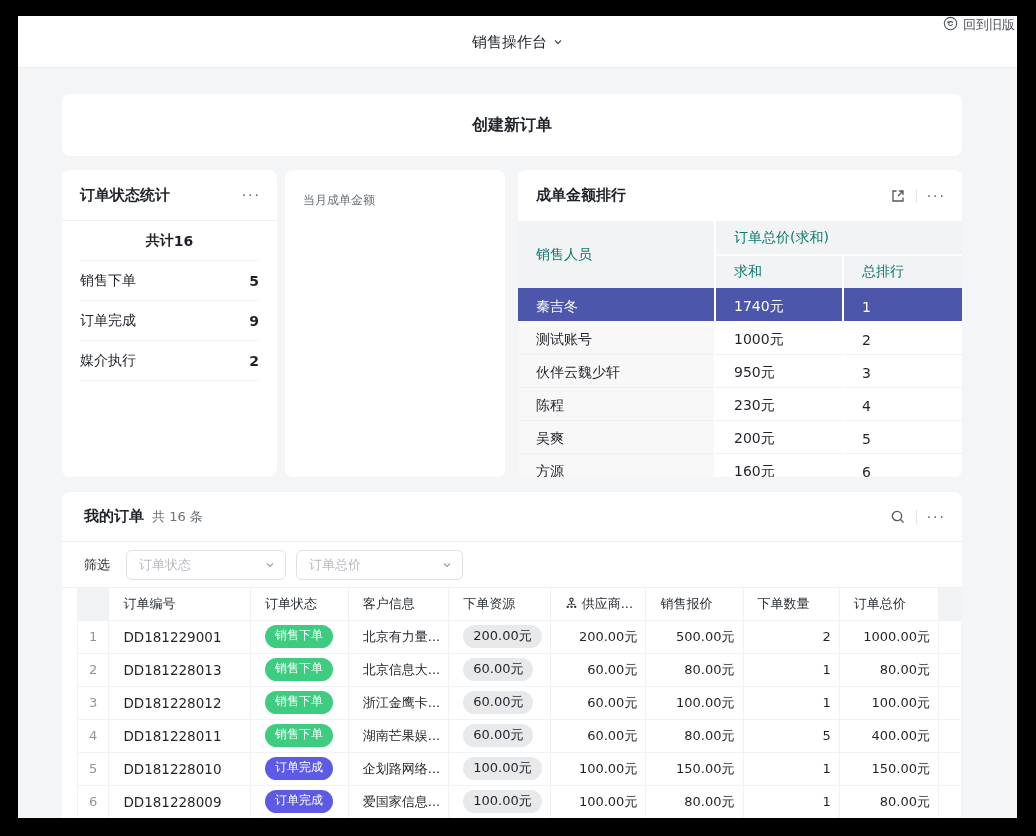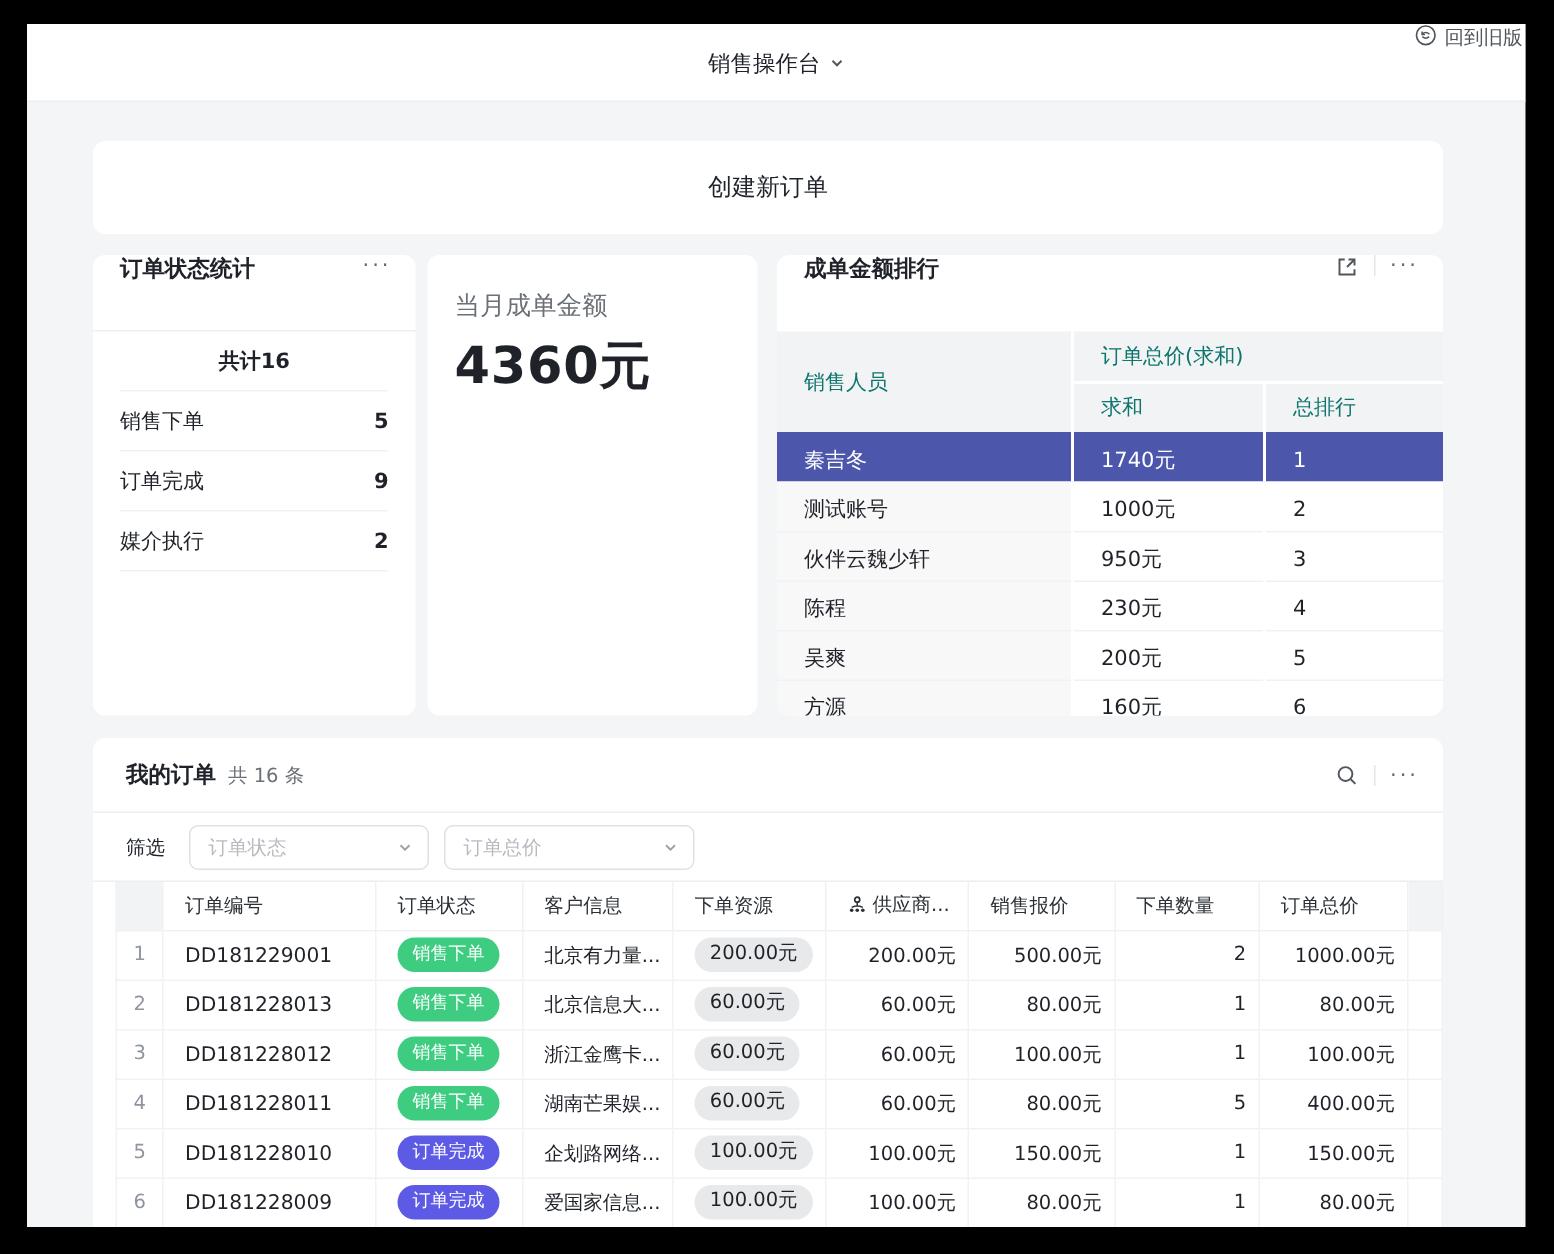--- a/index.html
+++ b/index.html
@@ -9,38 +9,38 @@
   .app { position:absolute; left:18px; top:16px; width:999px; height:802px; background:#f4f5f7; overflow:hidden; }
 
   
   .topbar { position:relative; height:52px; background:#fff; border-bottom:1px solid #ebedf0; overflow:hidden; }
   .topbar-title { position:absolute; left:0; right:0; top:0; height:52px; display:flex; align-items:center; justify-content:center; gap:6px; font-size:15px; font-weight:500; cursor:pointer; }
   .topbar-back { position:absolute; right:2px; top:0; height:52px; display:flex; gap:5px; font-size:13px; color:#51565d; white-space:nowrap; cursor:pointer; }
 
   .main { position:absolute; left:0; top:52px; width:999px; height:750px; overflow:hidden; }
 
   .card { position:absolute; background:#fff; border-radius:8px; overflow:hidden; }
-  .create-card { left:44px; top:26px; width:900px; height:62px; display:flex; align-items:center; justify-content:center; font-size:16px; font-weight:400; cursor:pointer; }
-
-  .card-head { display:flex; height:51px; padding:0 16px 0 18px; }
+  .create-card { left:44px; top:26px; width:900px; height:62px; display:flex; align-items:center; justify-content:center; font-size:16px; font-weight:700; cursor:pointer; }
+
+  .card-head { display:flex; align-items:center; height:51px; padding:0 16px 0 18px; }
   .card-title { font-size:15px; font-weight:700; }
   .head-spacer { flex:1; }
   .dots { color:#646a73; font-size:14px; letter-spacing:2px; cursor:pointer; line-height:1; }
   .vsep { width:1px; height:14px; background:#e3e5e8; margin:0 10px; }
 
   
   .status-card { left:44px; top:102px; width:215px; height:307px; }
   .status-card .card-head { border-bottom:1px solid #eceef0; }
   .status-row { display:flex; align-items:center; justify-content:space-between; height:40px; margin:0 18px; border-bottom:1px solid #eff1f3; font-size:14px; }
   .status-row .sv { font-weight:600; }
   .status-row.total { font-weight:700; font-size:14px;justify-content:center; }
 
   
   .amount-card { left:267px; top:102px; width:220px; height:307px; padding:22px 18px; }
-  .amount-label { font-size:17px; color:#6b7177; }
+  .amount-label { font-size:12px; color:#6b7177; }
   .amount-value { font-size:34px; font-weight:700; margin-top:6px; letter-spacing:.5px; }
 
   
   .ranking-card { left:500px; top:102px; width:444px; height:307px; }
   .rank-table { width:100%; border-collapse:collapse; table-layout:fixed; font-size:14px; }
   .rank-table th { background:#f2f3f5; font-weight:400; color:#0f766e; text-align:left; padding:0 0 0 18px; border-right:2px solid #fff; }
   .rank-table th:last-child { border-right:none; }
   .rank-table tr.h1 th { height:34px; }
   .rank-table tr.h2 th { height:33px; border-top:2px solid #fff; }
   .rank-table td { height:33px; padding:5px 0 0 18px; border-bottom:1px solid #eff1f3; border-right:2px solid #fff; background:#fff; }
@@ -121,21 +121,20 @@
         <span class="sv">9</span>
       </div>
       <div class="status-row">
         <span>媒介执行</span>
         <span class="sv">2</span>
       </div>
     </div>
 
     <div class="card amount-card">
       <div class="amount-label">当月成单金额</div>
-      <div class="amount-value">4360元</div>
     </div>
 
     <div class="card ranking-card">
       <div class="card-head">
         <span class="card-title">成单金额排行</span>
         <span class="head-spacer"></span>
         <span class="icon">
           <svg width="16" height="16" viewBox="0 0 16 16">
               <path d="M13 9.5 V13 H3 V3 H6.5" fill="none" stroke="#51565d" stroke-width="1.3"></path>
               <path d="M9 3 H13 V7 M13 3 L8 8" fill="none" stroke="#51565d" stroke-width="1.3"></path>

